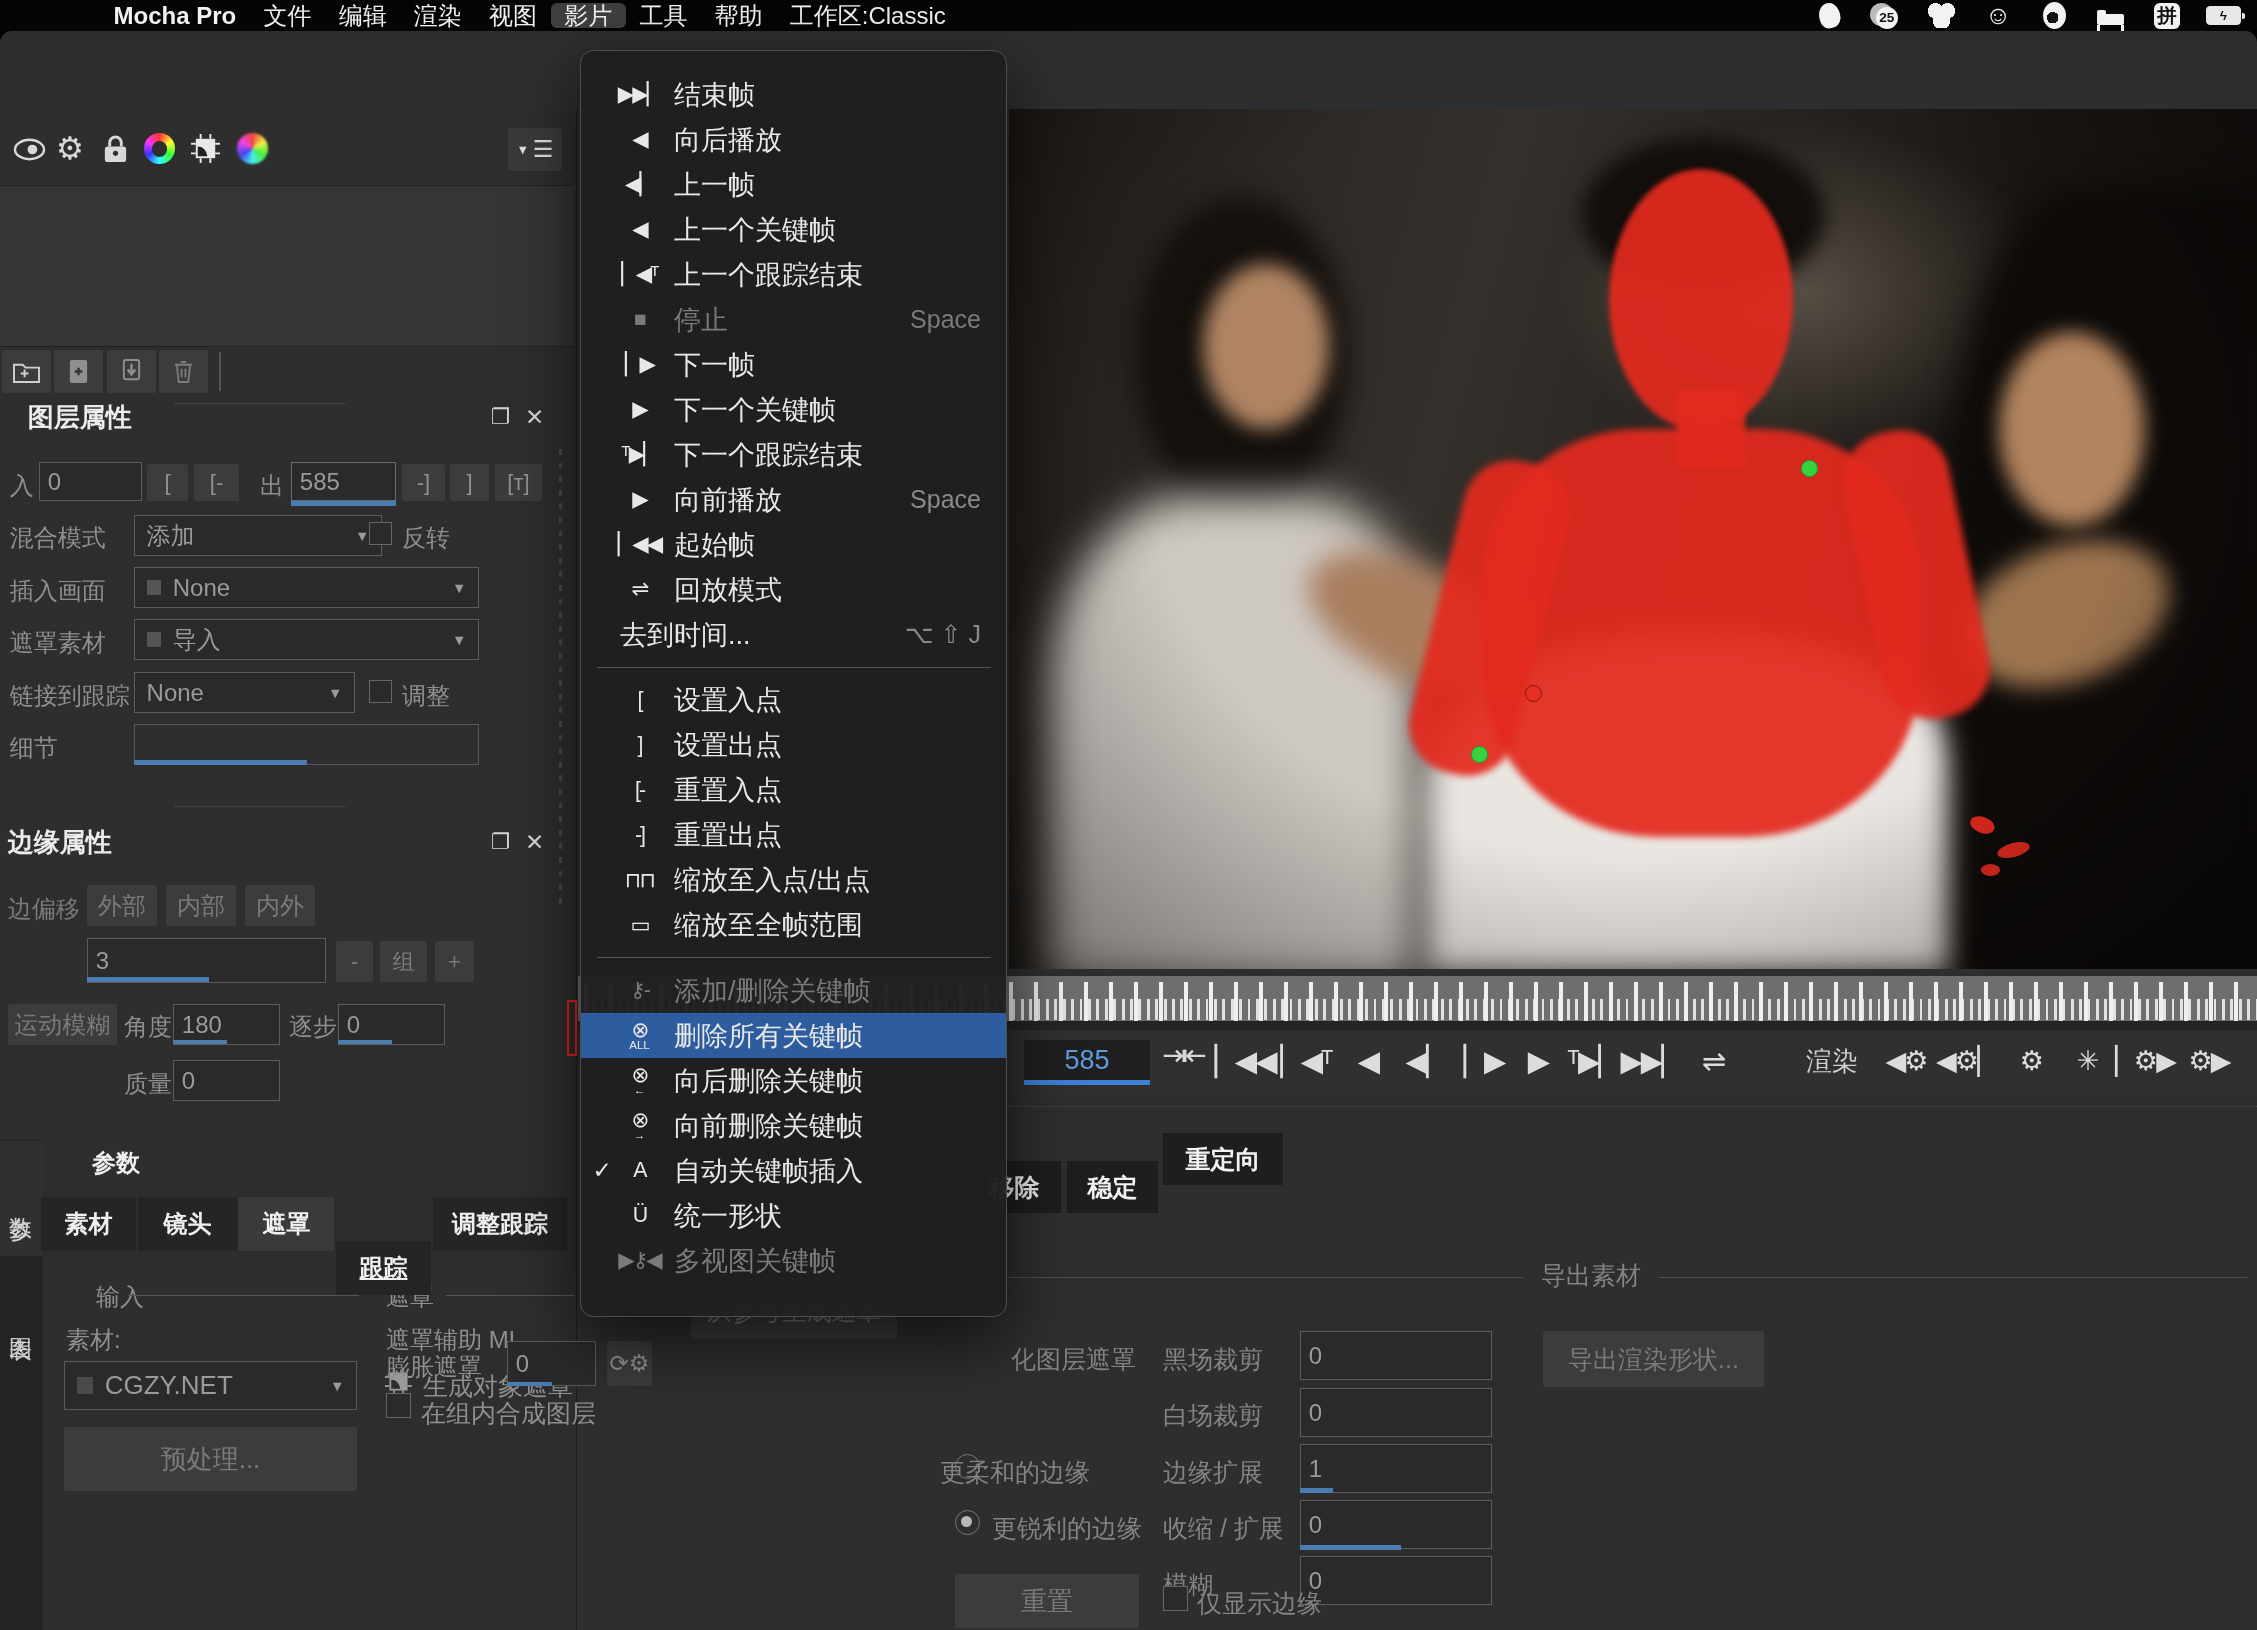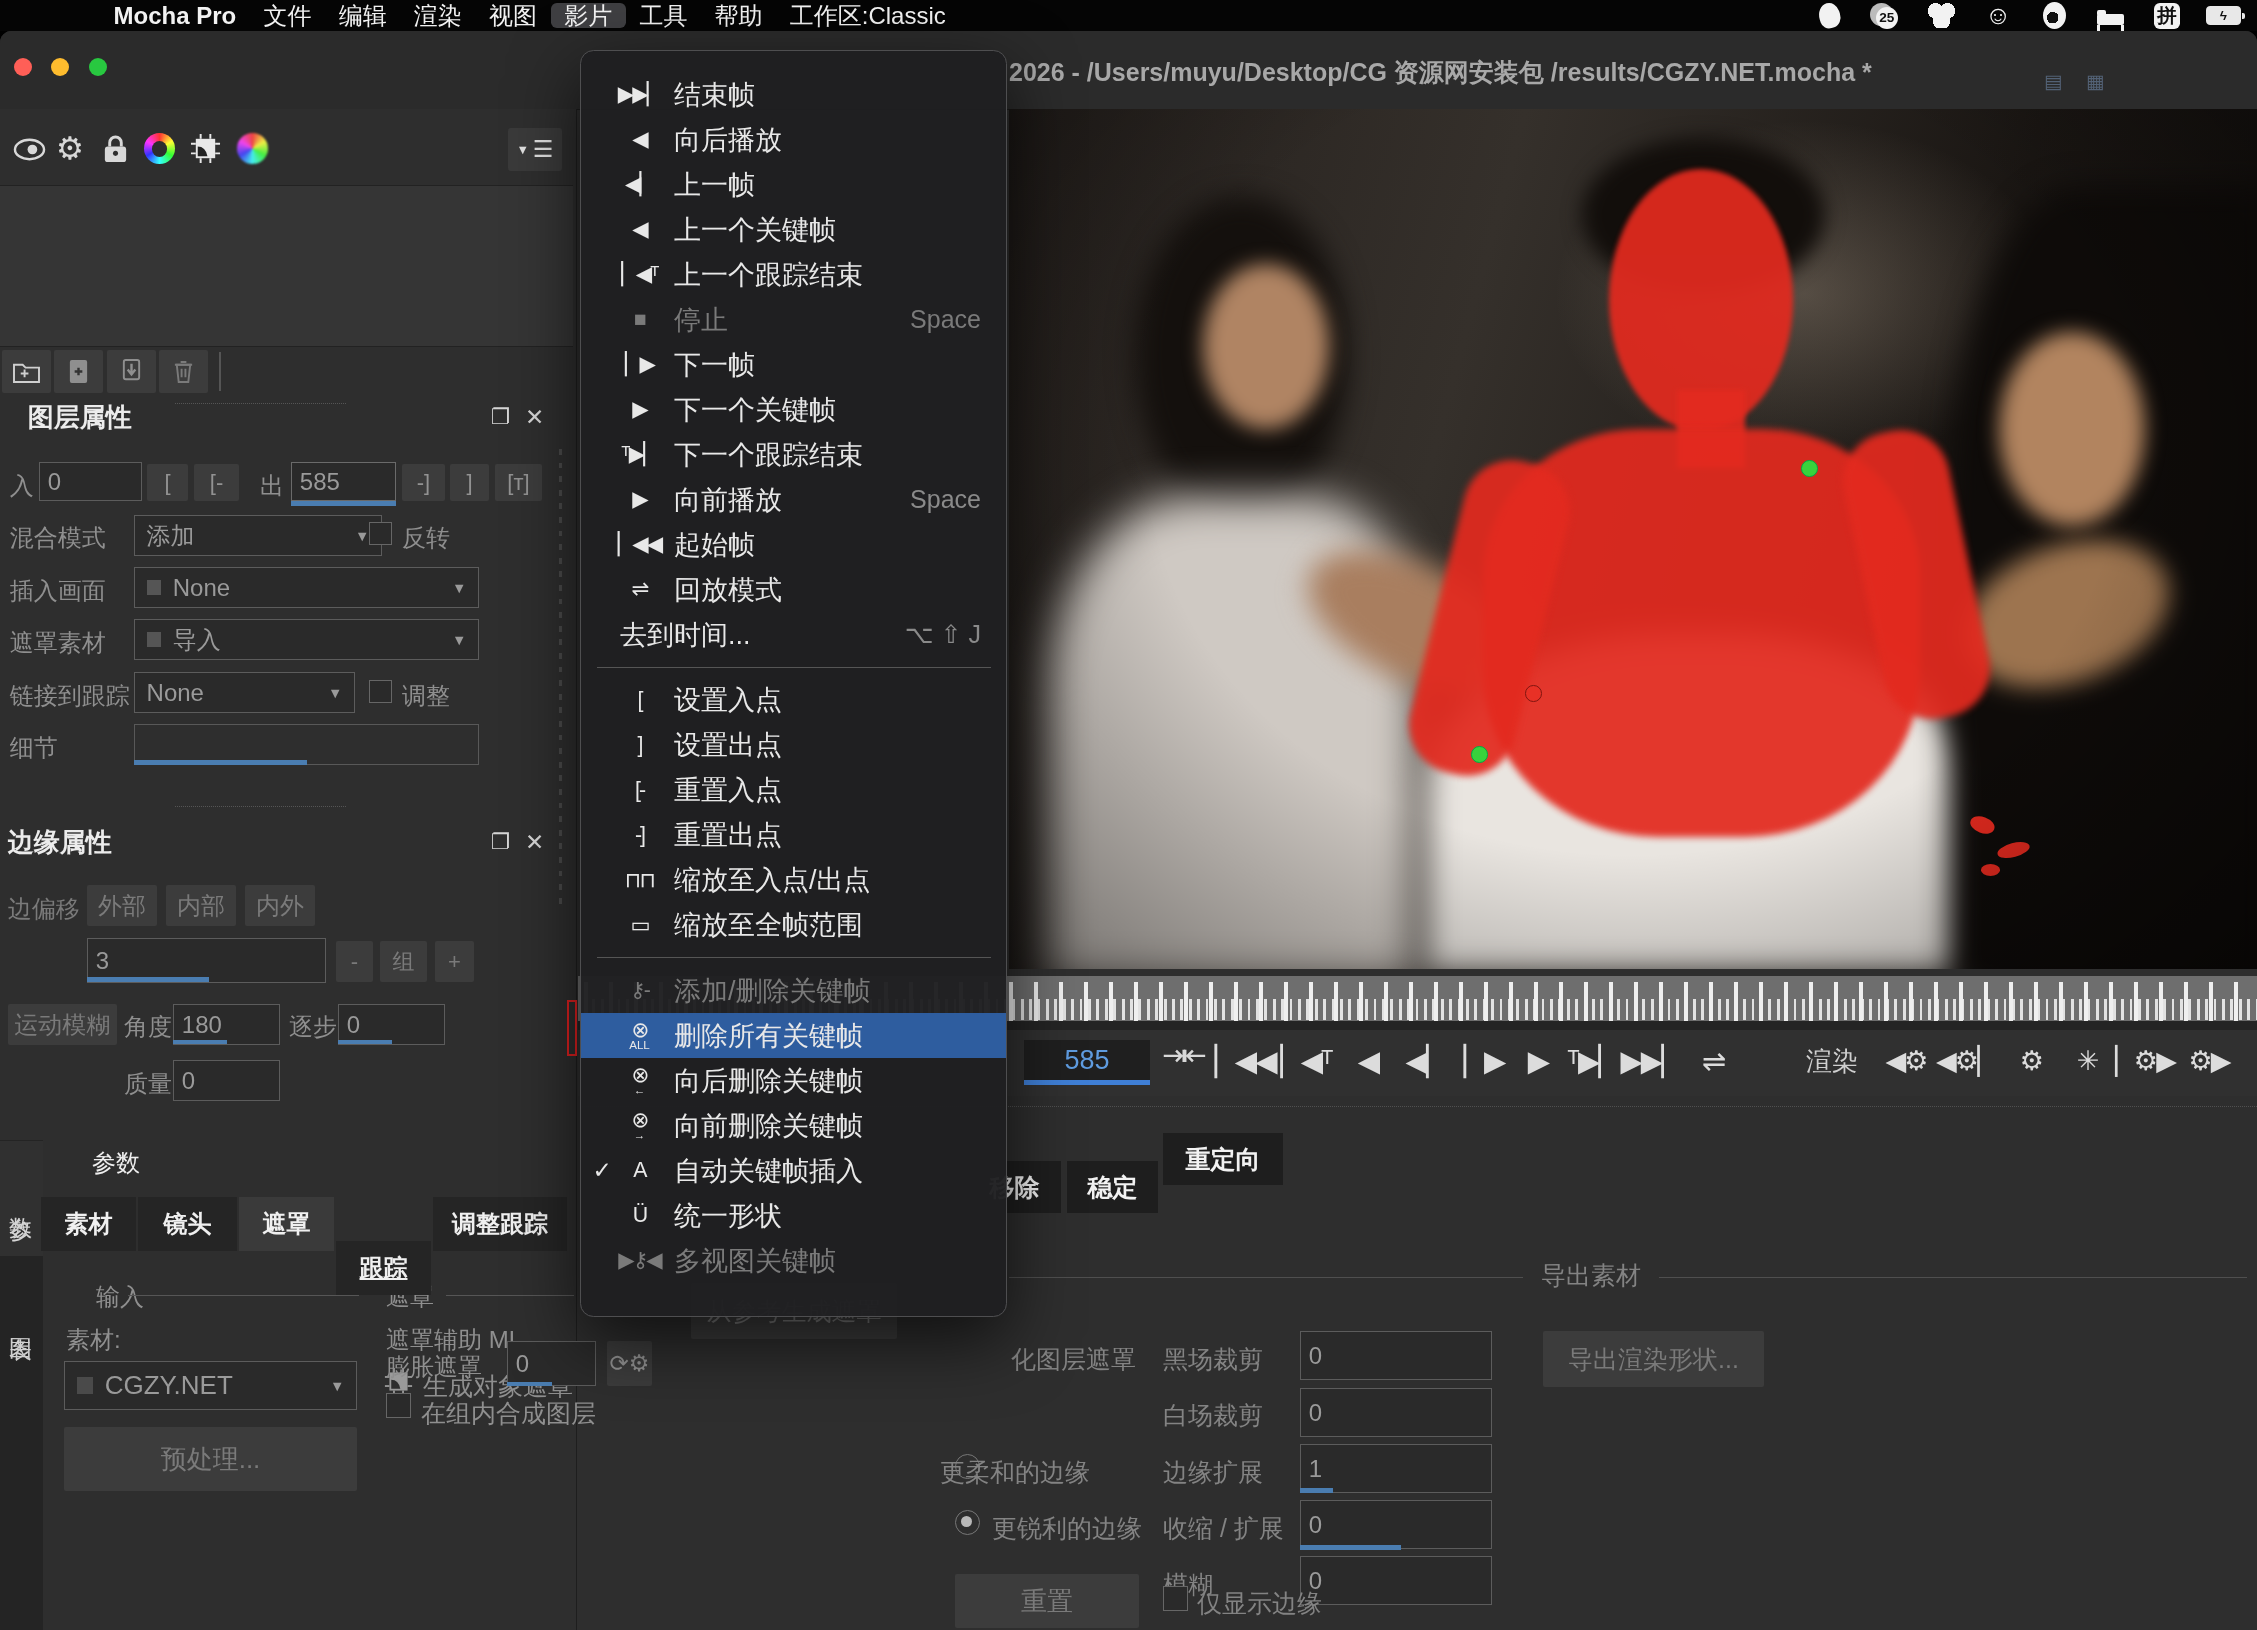--- a/index.html
+++ b/index.html
@@ -117,28 +117,20 @@
         </div>
         <div class="sticon">
           <div style="width: 23px; height: 11.6px; border-top: 2.9px solid rgb(232, 232, 232); border-right: 2.9px solid rgb(232, 232, 232); border-left: 2.9px solid rgb(232, 232, 232); border-image: initial; border-bottom: none; border-radius: 11.6px 11.6px 0px 0px; margin-top: 5.8px;"></div>
           <div style="position: absolute; left: 14.6px; top: 21.3px; width: 4.9px; height: 4.9px; border-radius: 50%; background: rgb(232, 232, 232);"></div>
         </div>
       </div>
   </div>
 
   <div id="window" class="abs">
 
-    <div id="titlebar" class="abs">
-      <div class="abs traffic" style="left:13.6px;background:#ff5f57;"></div>
-      <div class="abs traffic" style="left:51px;background:#febc2e;"></div>
-      <div class="abs traffic" style="left:89px;background:#28c840;"></div>
-      <div id="title-text" class="abs">2026 - /Users/muyu/Desktop/CG 资源网安装包 /results/CGZY.NET.mocha *</div>
-      <div class="abs" style="left:2044px;top:39px;font-size:19.4px;color:#5c6f88;opacity:.8;">▤</div>
-      <div class="abs" style="left:2086px;top:39px;font-size:19.4px;color:#5c6f88;opacity:.8;">▦</div>
-    </div>
 
     <div id="leftpanel" class="abs">
 
       <div class="abs" style="left:0;top:19.4px;width:574px;height:45px;">
         <span class="abs" style="left:11.6px;top:5.8px;">
           <svg width="35" height="31" viewBox="0 0 36 32">
               <ellipse cx="18" cy="16" rx="15" ry="10" fill="none" stroke="#d8d8d8" stroke-width="2.5"></ellipse>
               <circle cx="21" cy="16" r="5" fill="#d8d8d8"></circle>
             </svg>
         </span>
@@ -293,21 +285,21 @@
       <div class="abs" style="left:567px;top:891px;width:9.7px;height:56px;border:2.9px solid #e02020;box-sizing:border-box;"></div>
 
       <div class="abs" style="left:0;top:1031px;width:43px;height:491px;background:#242424;"></div>
       <div class="abs" style="left:0;top:1032px;width:43px;height:115px;background:#303030;display:flex;align-items:center;justify-content:center;">
         <span style="writing-mode:vertical-rl;font-size:23px;color:#d5d5d5;">参数</span>
       </div>
       <div class="abs" style="left:0;top:1153px;width:43px;height:115px;background:#242424;display:flex;align-items:center;justify-content:center;">
         <span style="writing-mode:vertical-rl;font-size:23px;color:#cfcfcf;">图表</span>
       </div>
 
-      <div class="abs" style="left:92px;top:1038px;font-size:24px;font-weight:normal;color:#efefef;">参数</div>
+      <div class="abs" style="left:92px;top:1038px;font-size:24px;font-weight:bold;color:#efefef;">参数</div>
       <div id="paramtabs"></div>
 
       <span class="abs lp-label" style="left:66px;top:1172px;margin-left:30px;">输入</span>
       <div class="abs" style="left:128px;top:1186px;width:231px;height:1px;background:#565656;"></div>
       <span class="abs lp-label" style="left:66px;top:1215px;">素材:</span>
       <div class="abs dd" style="left:64px;top:1252px;width:293px;height:49px;font-size:26px;">
         <span class="swatch" style="width:16.5px;height:16.5px;background:#4a4a4a;"></span>
         <span>CGZY.NET</span>
           <span class="car">▼</span>
       </div>

